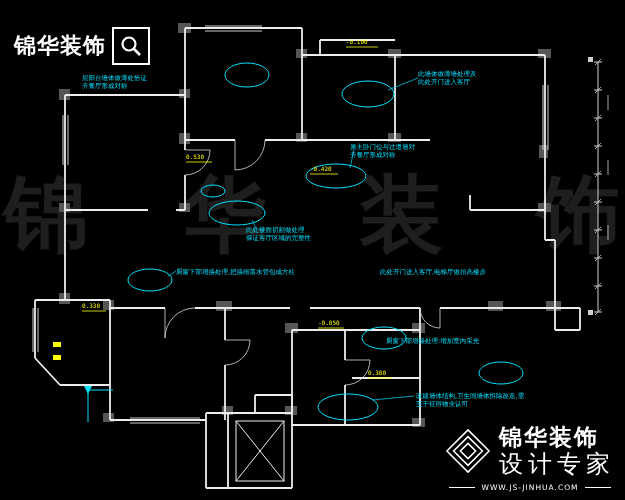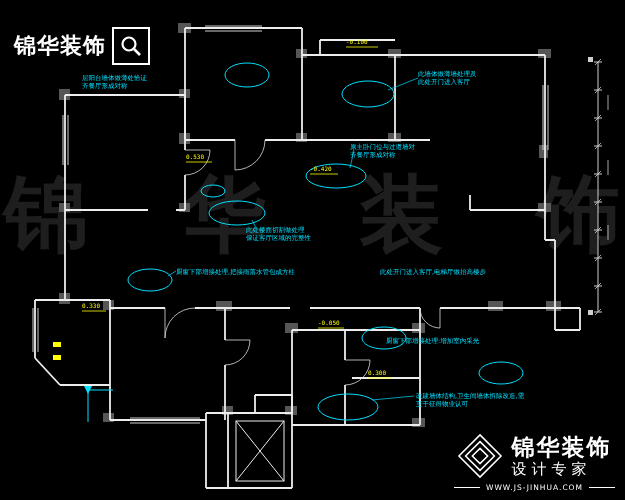--- a/index.html
+++ b/index.html
@@ -19,21 +19,21 @@
   .tagline{position:absolute;left:16px;top:7px;color:#fff;font-size:12px;font-weight:bold;
            letter-spacing:1px;z-index:4;}
   .brandbox{position:absolute;left:14px;top:27px;display:flex;align-items:center;gap:6px;z-index:4;}
   .brandtext{color:#fff;font-size:22px;font-weight:bold;font-family:"DejaVu Serif",serif;letter-spacing:1px;}
   .searchbox{width:34px;height:34px;border:2px solid #fff;display:flex;align-items:center;justify-content:center;background:#000;}
   
   .footer{position:absolute;right:10px;bottom:8px;display:flex;flex-direction:column;align-items:center;z-index:4;}
   .footer-row{display:flex;align-items:center;gap:8px;}
   .footer-texts{display:flex;flex-direction:column;}
   .fbrand{color:#fff;font-size:23px;font-weight:bold;font-family:"DejaVu Serif",serif;letter-spacing:2px;line-height:1.15;}
-  .fsub{color:#fff;font-size:15px;font-family:"DejaVu Serif",serif;letter-spacing:5px;line-height:1.2;}
+  .fsub{color:#fff;font-size:24px;font-family:"DejaVu Serif",serif;letter-spacing:5px;line-height:1.2;}
   .fsite{display:flex;align-items:center;gap:6px;color:#fff;font-size:7.5px;letter-spacing:1px;margin-top:4px;}
   .fline{width:26px;height:1px;background:#fff;}
 </style>
 </head>
 <body>
 
 <div id="screen">
 
   <div class="watermark">
     <span>锦</span>

